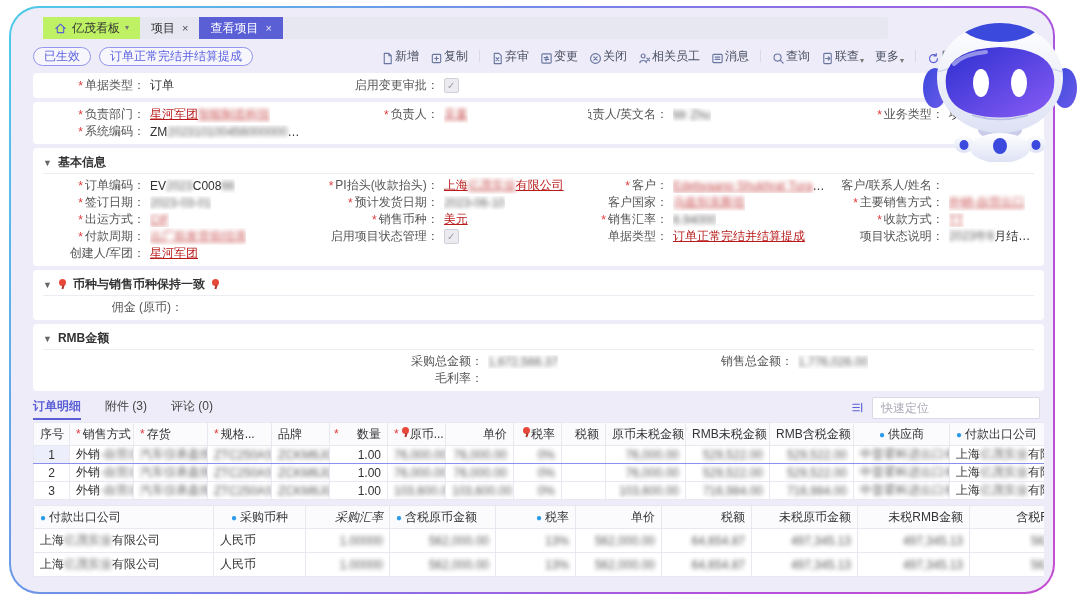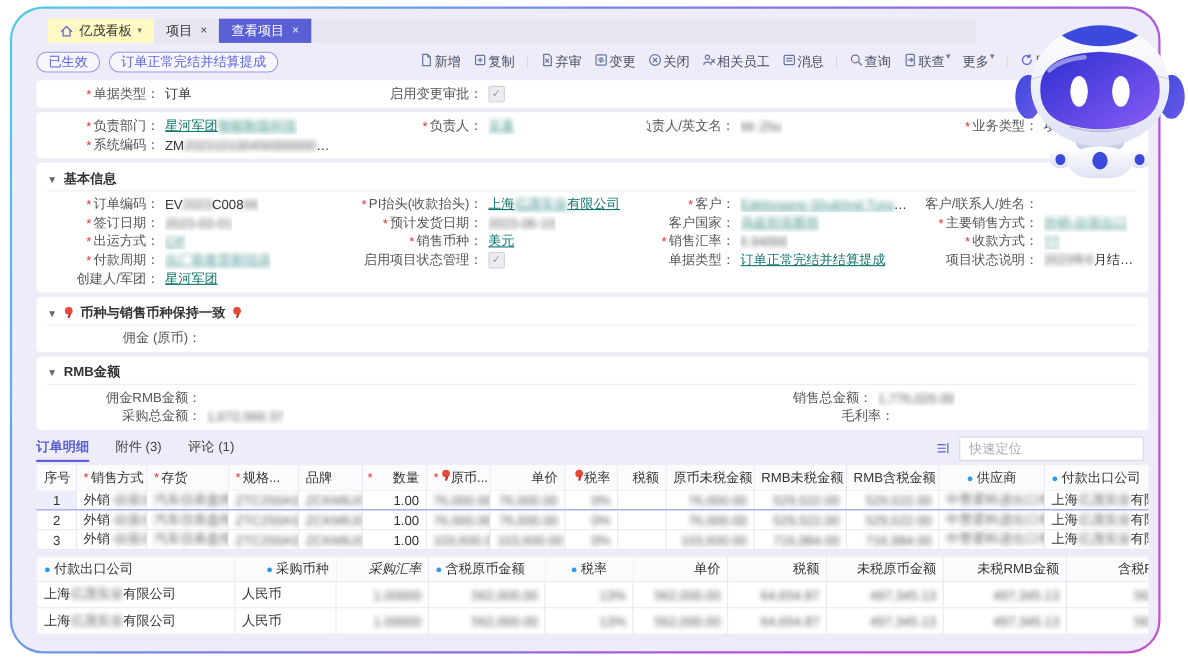--- a/index.html
+++ b/index.html
@@ -7,48 +7,48 @@
        font-family:"Liberation Sans","DejaVu Sans",sans-serif;font-size:12px;color:#333}
   .frame{position:absolute;left:9px;top:6px;width:1046px;height:588px;border-radius:30px;
          padding:2px;box-sizing:border-box;
          background:linear-gradient(125deg,#4ecbe8 0%,#7e7ae8 45%,#b44fdc 78%,#c44fd0 100%)}
   .inner{width:100%;height:100%;border-radius:28px;background:#edecf8;box-sizing:border-box;
          padding:9px 5px 4px 22px;overflow:hidden;position:relative}
 
   
   .tabstrip{height:22px;display:flex;align-items:stretch;background:#e7e7f2;margin:0 160px 0 10px;border-radius:2px}
   .tab{display:flex;align-items:center;gap:5px;padding:0 11px;cursor:pointer;white-space:nowrap}
-  .tab.home{background:#fef9c3}
+  .tab.home{background:#bef264}
   .tab.plain{background:#e7e7f2}
   .tab.active{background:#5a5fd6;color:#fff}
   .tab .x{font-size:11px;opacity:.85;margin-left:2px;cursor:pointer}
   .caret{font-size:8px;color:#777;line-height:1}
 
   
   .actionrow{display:flex;align-items:center;height:24px;margin:5px 0 5px}
   .badges{display:flex;gap:8px}
   .pill{border:1px solid #9296ee;color:#5d63e0;border-radius:10px;padding:0 10px;height:17px;
         line-height:17px;background:rgba(255,255,255,.5);white-space:nowrap}
   .toolbar{margin-left:auto;display:flex;align-items:center;gap:11px;color:#4a4f62;padding-right:6px}
-  .tbtn{display:flex;align-items:flex-start;gap:1px;cursor:pointer;white-space:nowrap}
+  .tbtn{display:flex;align-items:flex-end;gap:1px;cursor:pointer;white-space:nowrap}
   .tsep{width:1px;height:12px;background:#d9d9e2}
   .ticon{width:13px;height:13px;stroke:#68769f;fill:none;stroke-width:1.2;stroke-linecap:round;stroke-linejoin:round}
   .ticon.accent{stroke:#5a5fd6}
 
   
   .panel{background:#fff;border-radius:4px;margin:0 4px 4px 0;padding:4px 10px;box-sizing:border-box}
   .fieldgrid{display:grid;grid-template-columns:26% 29% 24% 21%}
   .fieldgrid2{display:grid;grid-template-columns:300px 330px 1fr}
   .field{display:flex;align-items:center;height:17px;overflow:hidden}
   .flabel{flex:none;text-align:right;color:#555;white-space:nowrap;display:flex;justify-content:flex-end;align-items:center}
   .c1 .flabel{width:102px}.c2 .flabel{width:138px}.c3 .flabel{width:80px}.c4 .flabel{width:118px}
   .g1 .flabel{width:120px}.g2 .flabel{width:140px}
   .star{color:#e03a3a;font-style:normal;margin-right:2px}
   .fvalue{margin-left:5px;white-space:nowrap;overflow:hidden;text-overflow:ellipsis}
-  .link{color:#0f766e;text-decoration:underline;cursor:pointer}
+  .link{color:#b91c1c;text-decoration:underline;cursor:pointer}
   .blur{filter:blur(2.3px);opacity:.8}
   .checkbox{width:13px;height:13px;background:#ebebf0;border:1px solid #d0d0da;border-radius:2px;
             display:inline-flex;align-items:center;justify-content:center;color:#9b9ba8;font-size:10px;margin-left:5px}
   .sechead{display:flex;align-items:center;gap:6px;font-weight:bold;color:#333;height:21px;
            border-bottom:1px solid #ececf3;margin-bottom:3px;cursor:pointer}
   .arrow{font-size:9px;color:#666}
   .pinicon{position:relative;display:inline-block;width:9px;height:11px}
   .pinicon::before{content:"";position:absolute;left:1px;top:0;width:7px;height:7px;border-radius:50%;background:#e8483a}
   .pinicon::after{content:"";position:absolute;left:4px;top:6px;width:1.5px;height:4px;background:#b0372c;transform:rotate(18deg)}
   .dotmark{color:#2c9aea;font-size:10px;margin-right:3px}
@@ -416,54 +416,48 @@
       <div></div>
     </div>
   </div>
 
   <div class="panel">
     <div class="sechead">
       <span class="arrow">▼</span>
       <span>RMB金额</span>
     </div>
     <div class="fieldgrid2">
+      <div></div>
       <div class="field g2">
         <span class="flabel">
-              <span>佣金RMB金额：</span>
-            </span>
-        <span class="fvalue"></span>
-      </div>
-      <div></div>
+              <span>采购总金额：</span>
+            </span>
+        <span class="fvalue"><span class="blur">1,672,566.37</span></span>
+      </div>
       <div class="field g1">
         <span class="flabel">
               <span>销售总金额：</span>
             </span>
         <span class="fvalue"><span class="blur">1,776,026.00</span></span>
-      </div>
-      <div class="field g2">
-        <span class="flabel">
-              <span>采购总金额：</span>
-            </span>
-        <span class="fvalue"><span class="blur">1,672,566.37</span></span>
       </div>
       <div></div>
       <div class="field g2">
         <span class="flabel">
               <span>毛利率：</span>
             </span>
         <span class="fvalue"></span>
       </div>
       <div></div>
     </div>
   </div>
 
   <div class="dtabs">
     <span class="dtab active">订单明细</span>
     <span class="dtab">附件 (3)</span>
-    <span class="dtab">评论 (1)</span>
+    <span class="dtab">评论 (0)</span>
     <span class="dspacer"></span>
     <svg class="ticon accent" style="margin-right:8px" viewBox="0 0 14 14">
           <path d="M2,3.5 h7 M2,7 h7 M2,10.5 h7 M11.5,2.5 v9"></path>
         </svg>
     <input class="quick" placeholder="快速定位" style="">
   </div>
 
   <div class="twrap" id="table1">
         <table class="grid t1" style="width: 1036px;">
           <colgroup>
@@ -569,24 +563,24 @@
             <col style="width: 80px;">
             <col style="width: 86px;">
             <col style="width: 90px;">
             <col style="width: 106px;">
             <col style="width: 112px;">
             <col style="width: 128px;">
           </colgroup>
           <thead>
             <tr>
               <th style="text-align: left;"><span class="dotmark">●</span><span>付款出口公司</span></th>
-              <th style="text-align: right;"><span class="dotmark">●</span><span>采购币种</span></th>
+              <th style="text-align: center;"><span class="dotmark">●</span><span>采购币种</span></th>
               <th style="text-align: right; font-style: italic;"><span>采购汇率</span></th>
               <th style="text-align: left;"><span class="dotmark">●</span><span>含税原币金额</span></th>
-              <th style="text-align: center;"><span class="dotmark">●</span><span>税率</span></th>
+              <th style="text-align: right;"><span class="dotmark">●</span><span>税率</span></th>
               <th style="text-align: right;"><span>单价</span></th>
               <th style="text-align: right;"><span>税额</span></th>
               <th style="text-align: right;"><span>未税原币金额</span></th>
               <th style="text-align: right;"><span>未税RMB金额</span></th>
               <th style="text-align: right;"><span>含税RMB金额</span></th>
             </tr>
           </thead>
           <tbody>
             <tr>
               <td style="text-align: left;"><span>上海</span><span class="blur">亿茂实业</span><span>有限公司</span></td>

